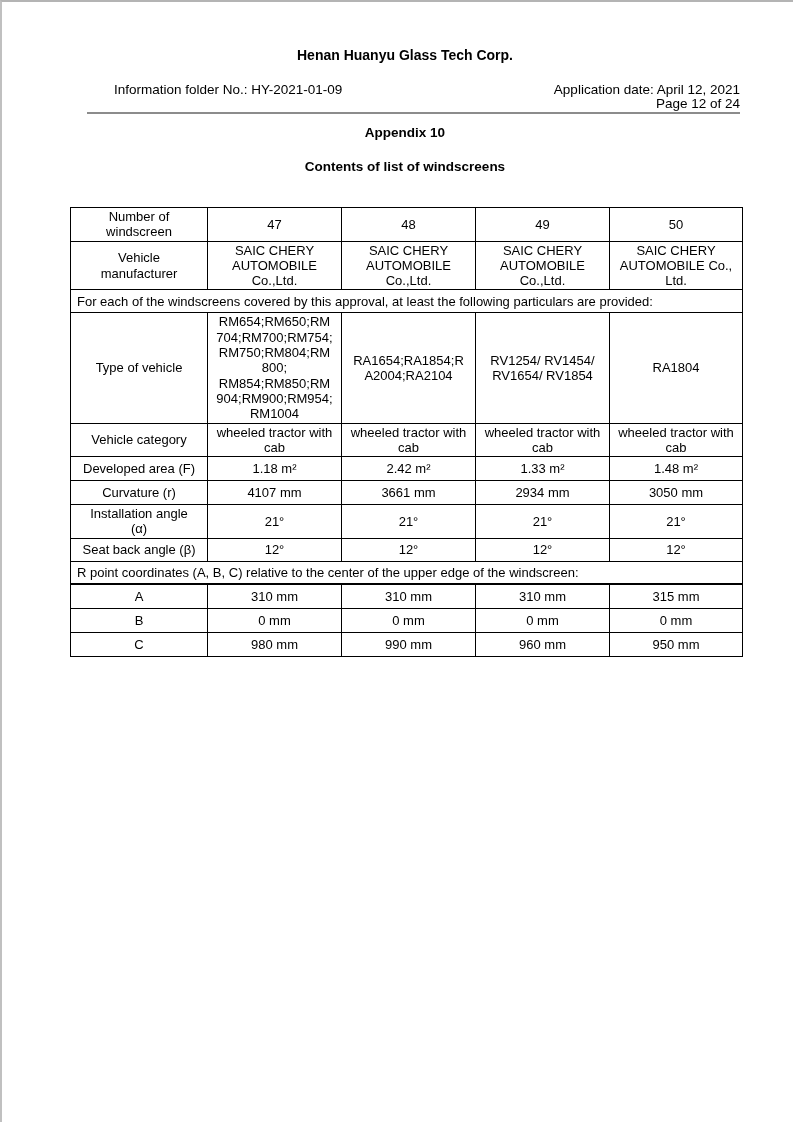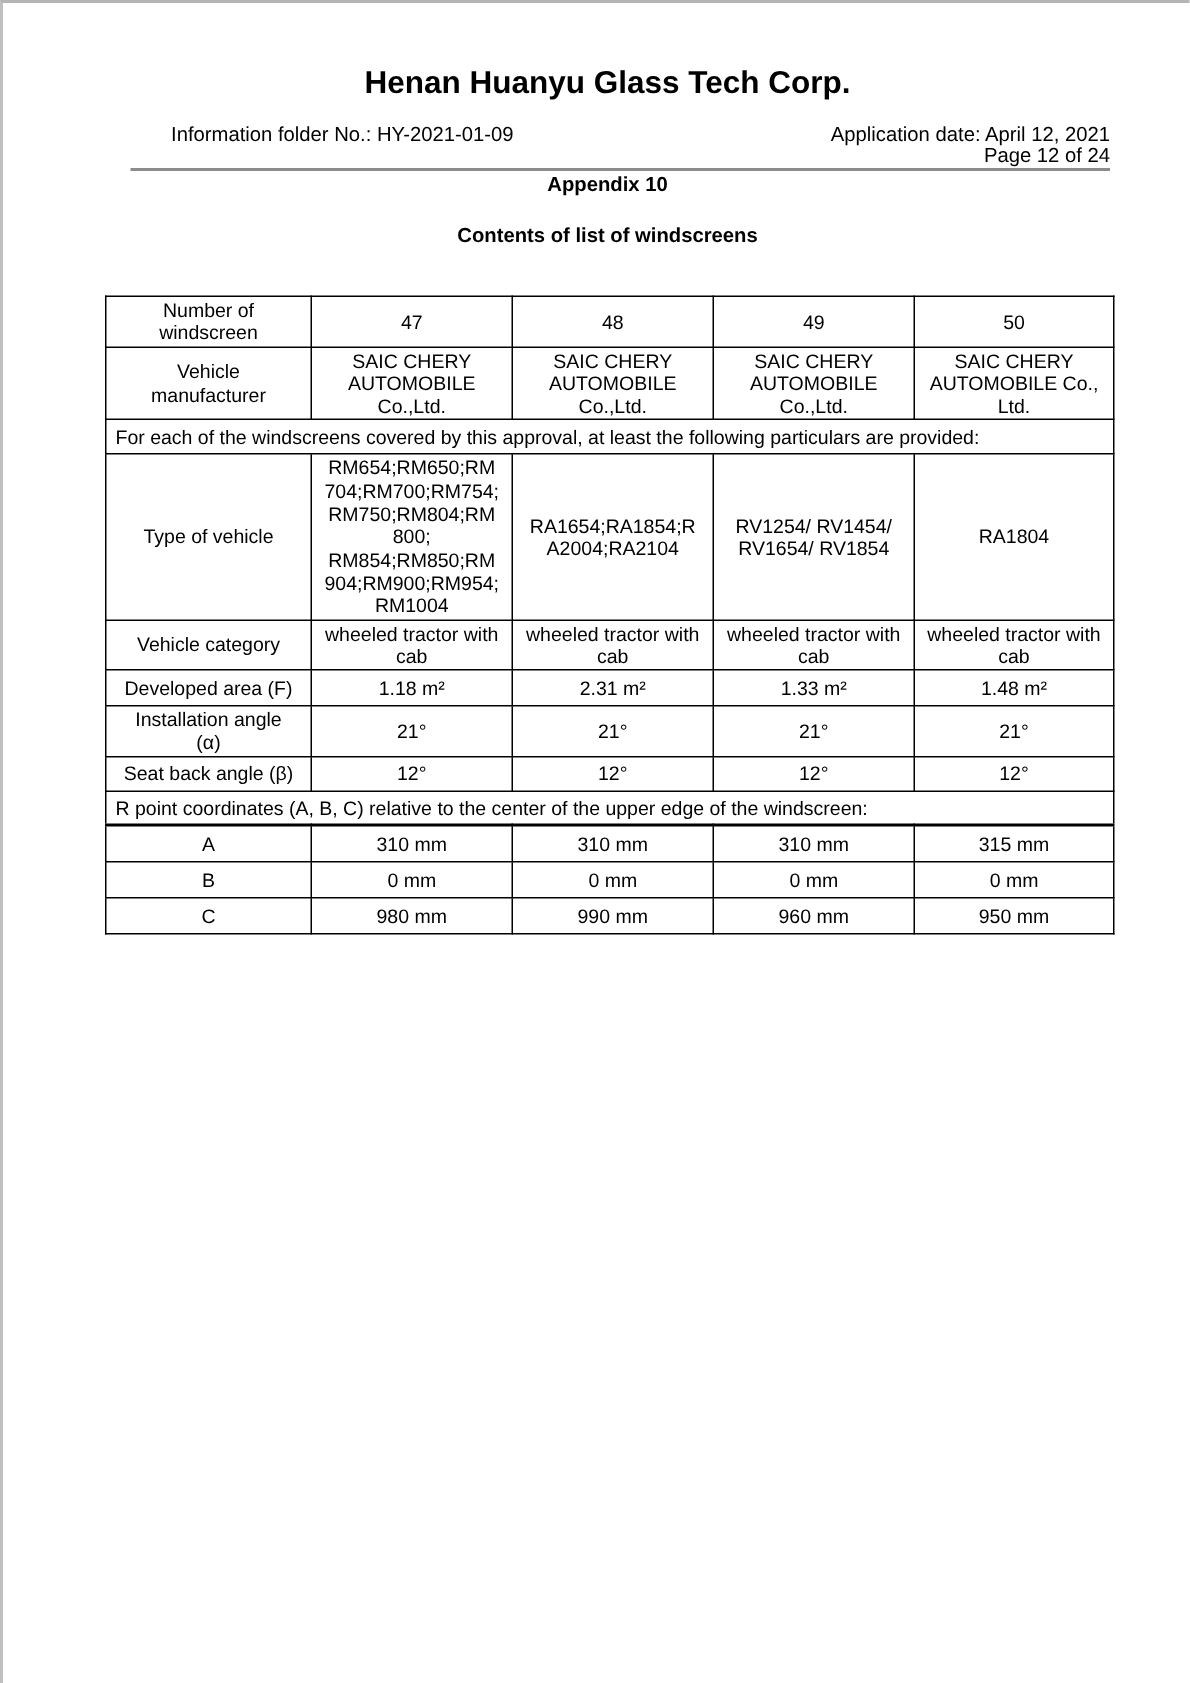--- a/index.html
+++ b/index.html
@@ -10,21 +10,21 @@
     font-family: "Liberation Sans", sans-serif;
     color: #000;
     border-top: 2px solid #b4b4b4;
     border-left: 2px solid #c0c0c0;
     box-sizing: border-box;
     overflow: hidden;
   }
   .page { padding: 44px 53px 0 68px; }
 
   .company-title {
-    font-size: 21px;
+    font-size: 14px;
     font-weight: bold;
     text-align: center;
     line-height: 19px;
     margin: 0 0 18px 0;
   }
   .info-row {
     display: flex;
     justify-content: space-between;
     align-items: flex-start;
     font-size: 13.5px;
@@ -39,21 +39,21 @@
     background: #8c8c8c;
     margin-left: 17px;
     margin-top: 1px;
   }
 
   .appendix-title {
     text-align: center;
     font-weight: bold;
     font-size: 13.5px;
     line-height: 14px;
-    margin-top: 2px;
+    margin-top: 12px;
   }
   .doc-subtitle {
     text-align: center;
     font-weight: bold;
     font-size: 13.5px;
     line-height: 14px;
     margin-top: 20px;
   }
 
   table.ws-table {
@@ -157,23 +157,30 @@
         <td>wheeled tractor with
 cab</td>
         <td>wheeled tractor with
 cab</td>
         <td>wheeled tractor with
 cab</td>
       </tr>
       <tr style="height:24px">
         <td>Developed area (F)</td>
         <td>1.18 m²</td>
-        <td>2.31 m²</td>
+        <td>2.42 m²</td>
         <td>1.33 m²</td>
         <td>1.48 m²</td>
+      </tr>
+      <tr style="height:24px">
+        <td>Curvature (r)</td>
+        <td>4107 mm</td>
+        <td>3661 mm</td>
+        <td>2934 mm</td>
+        <td>3050 mm</td>
       </tr>
       <tr style="height:32px">
         <td>Installation angle
 (α)</td>
         <td>21°</td>
         <td>21°</td>
         <td>21°</td>
         <td>21°</td>
       </tr>
       <tr style="height:23px">

